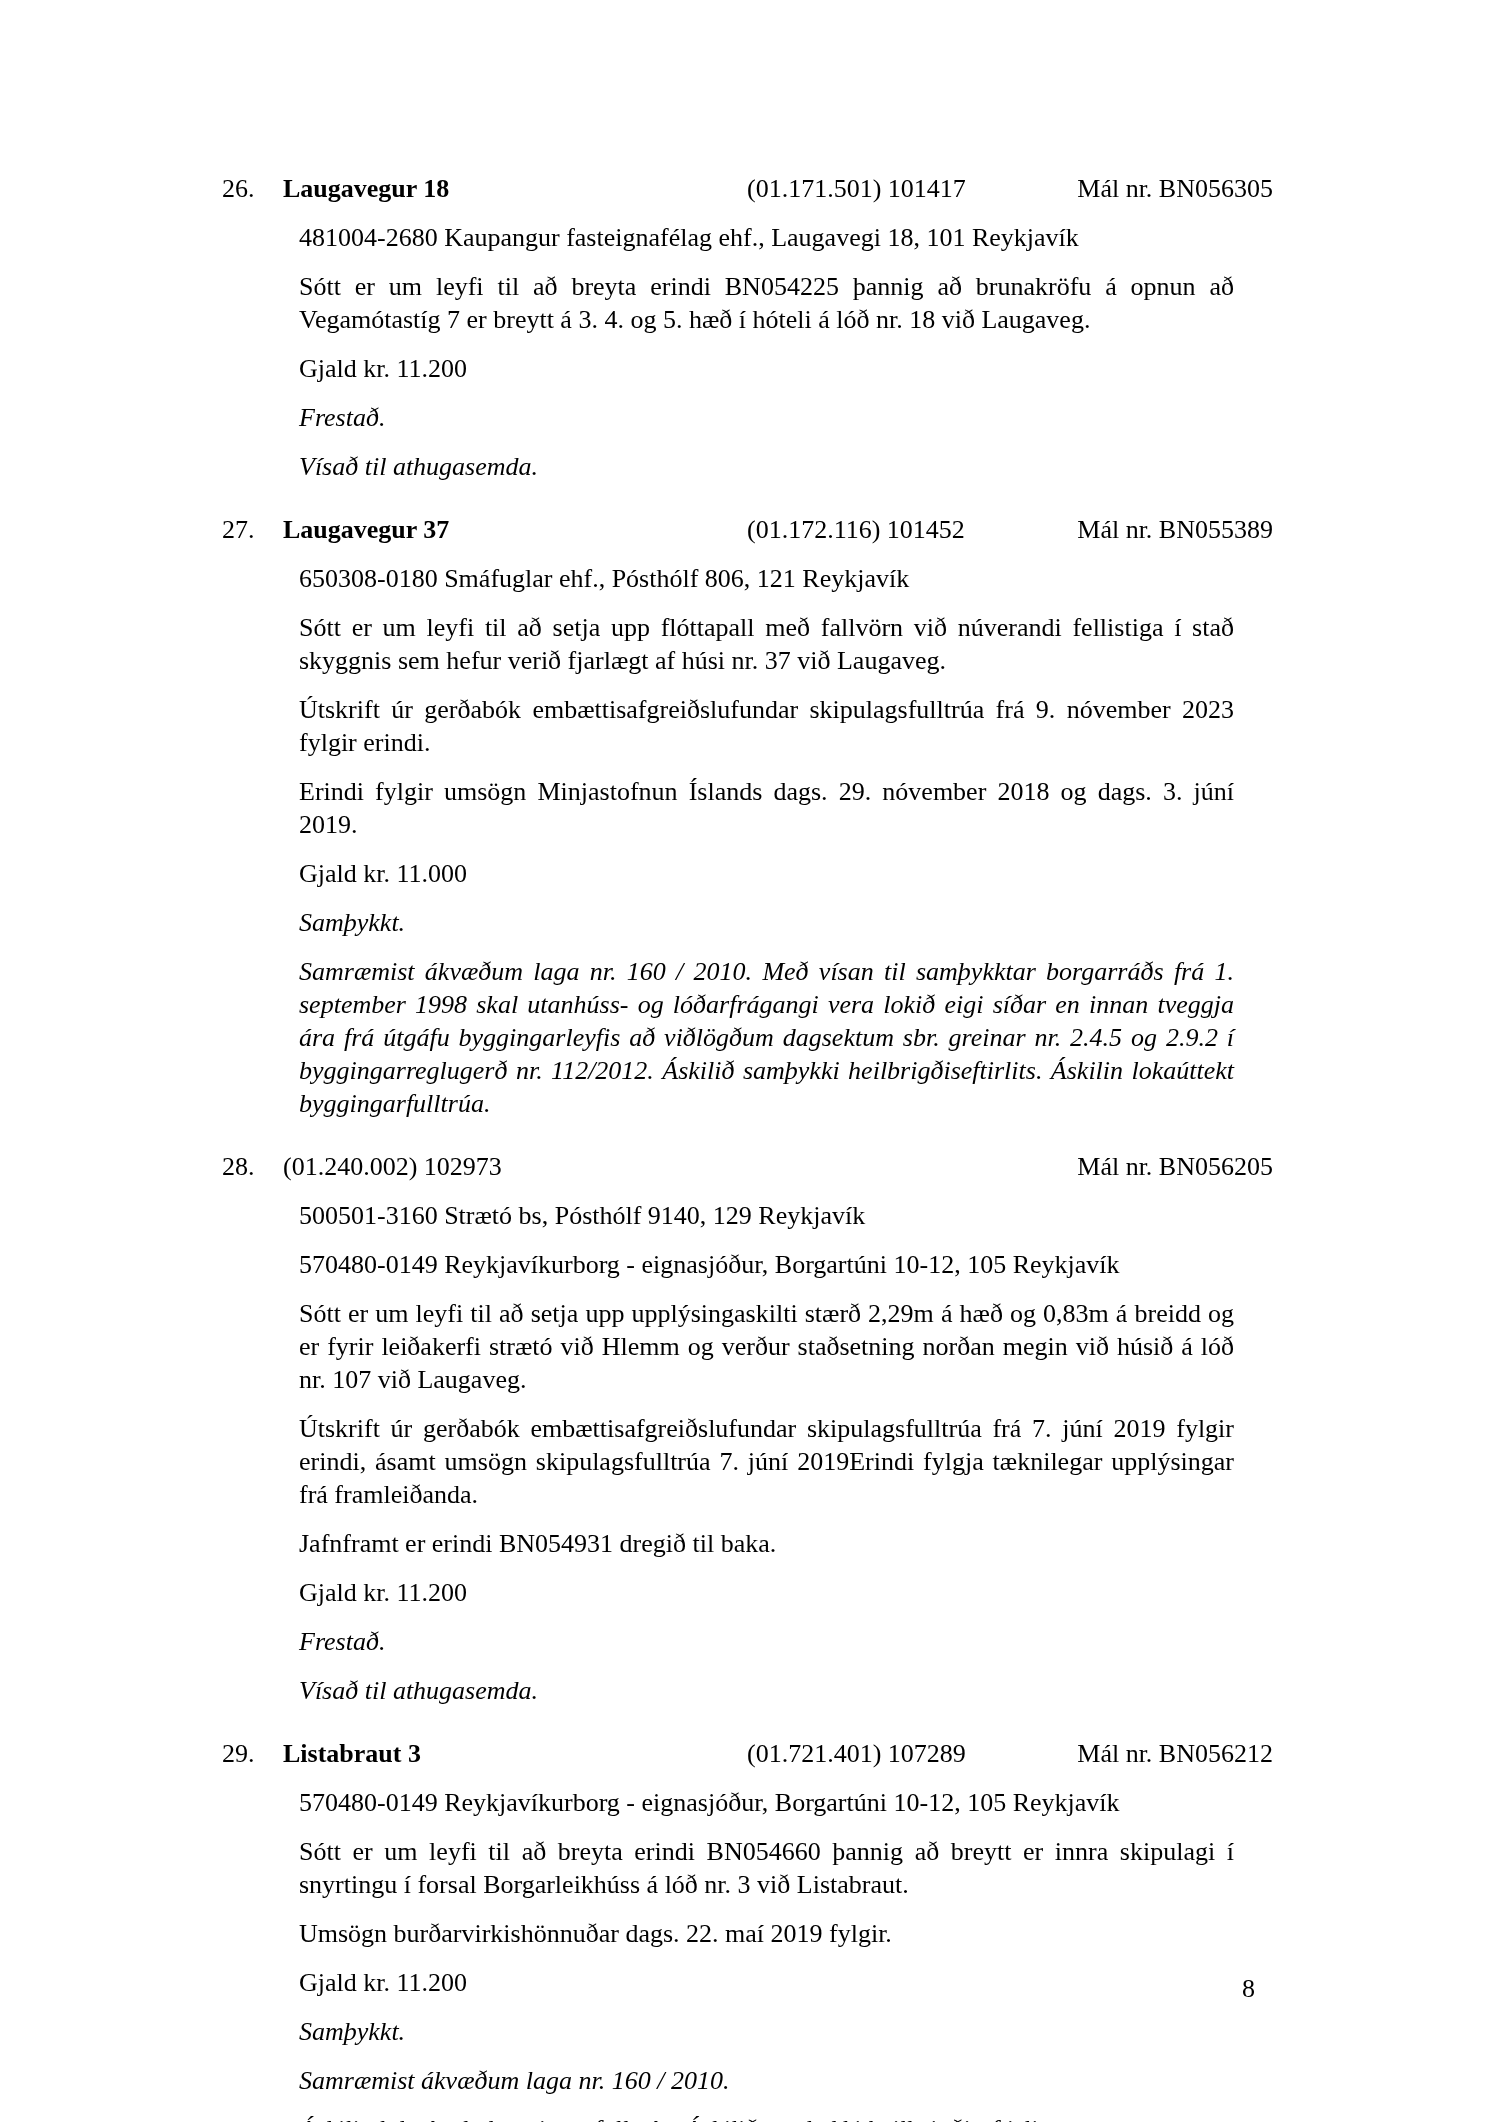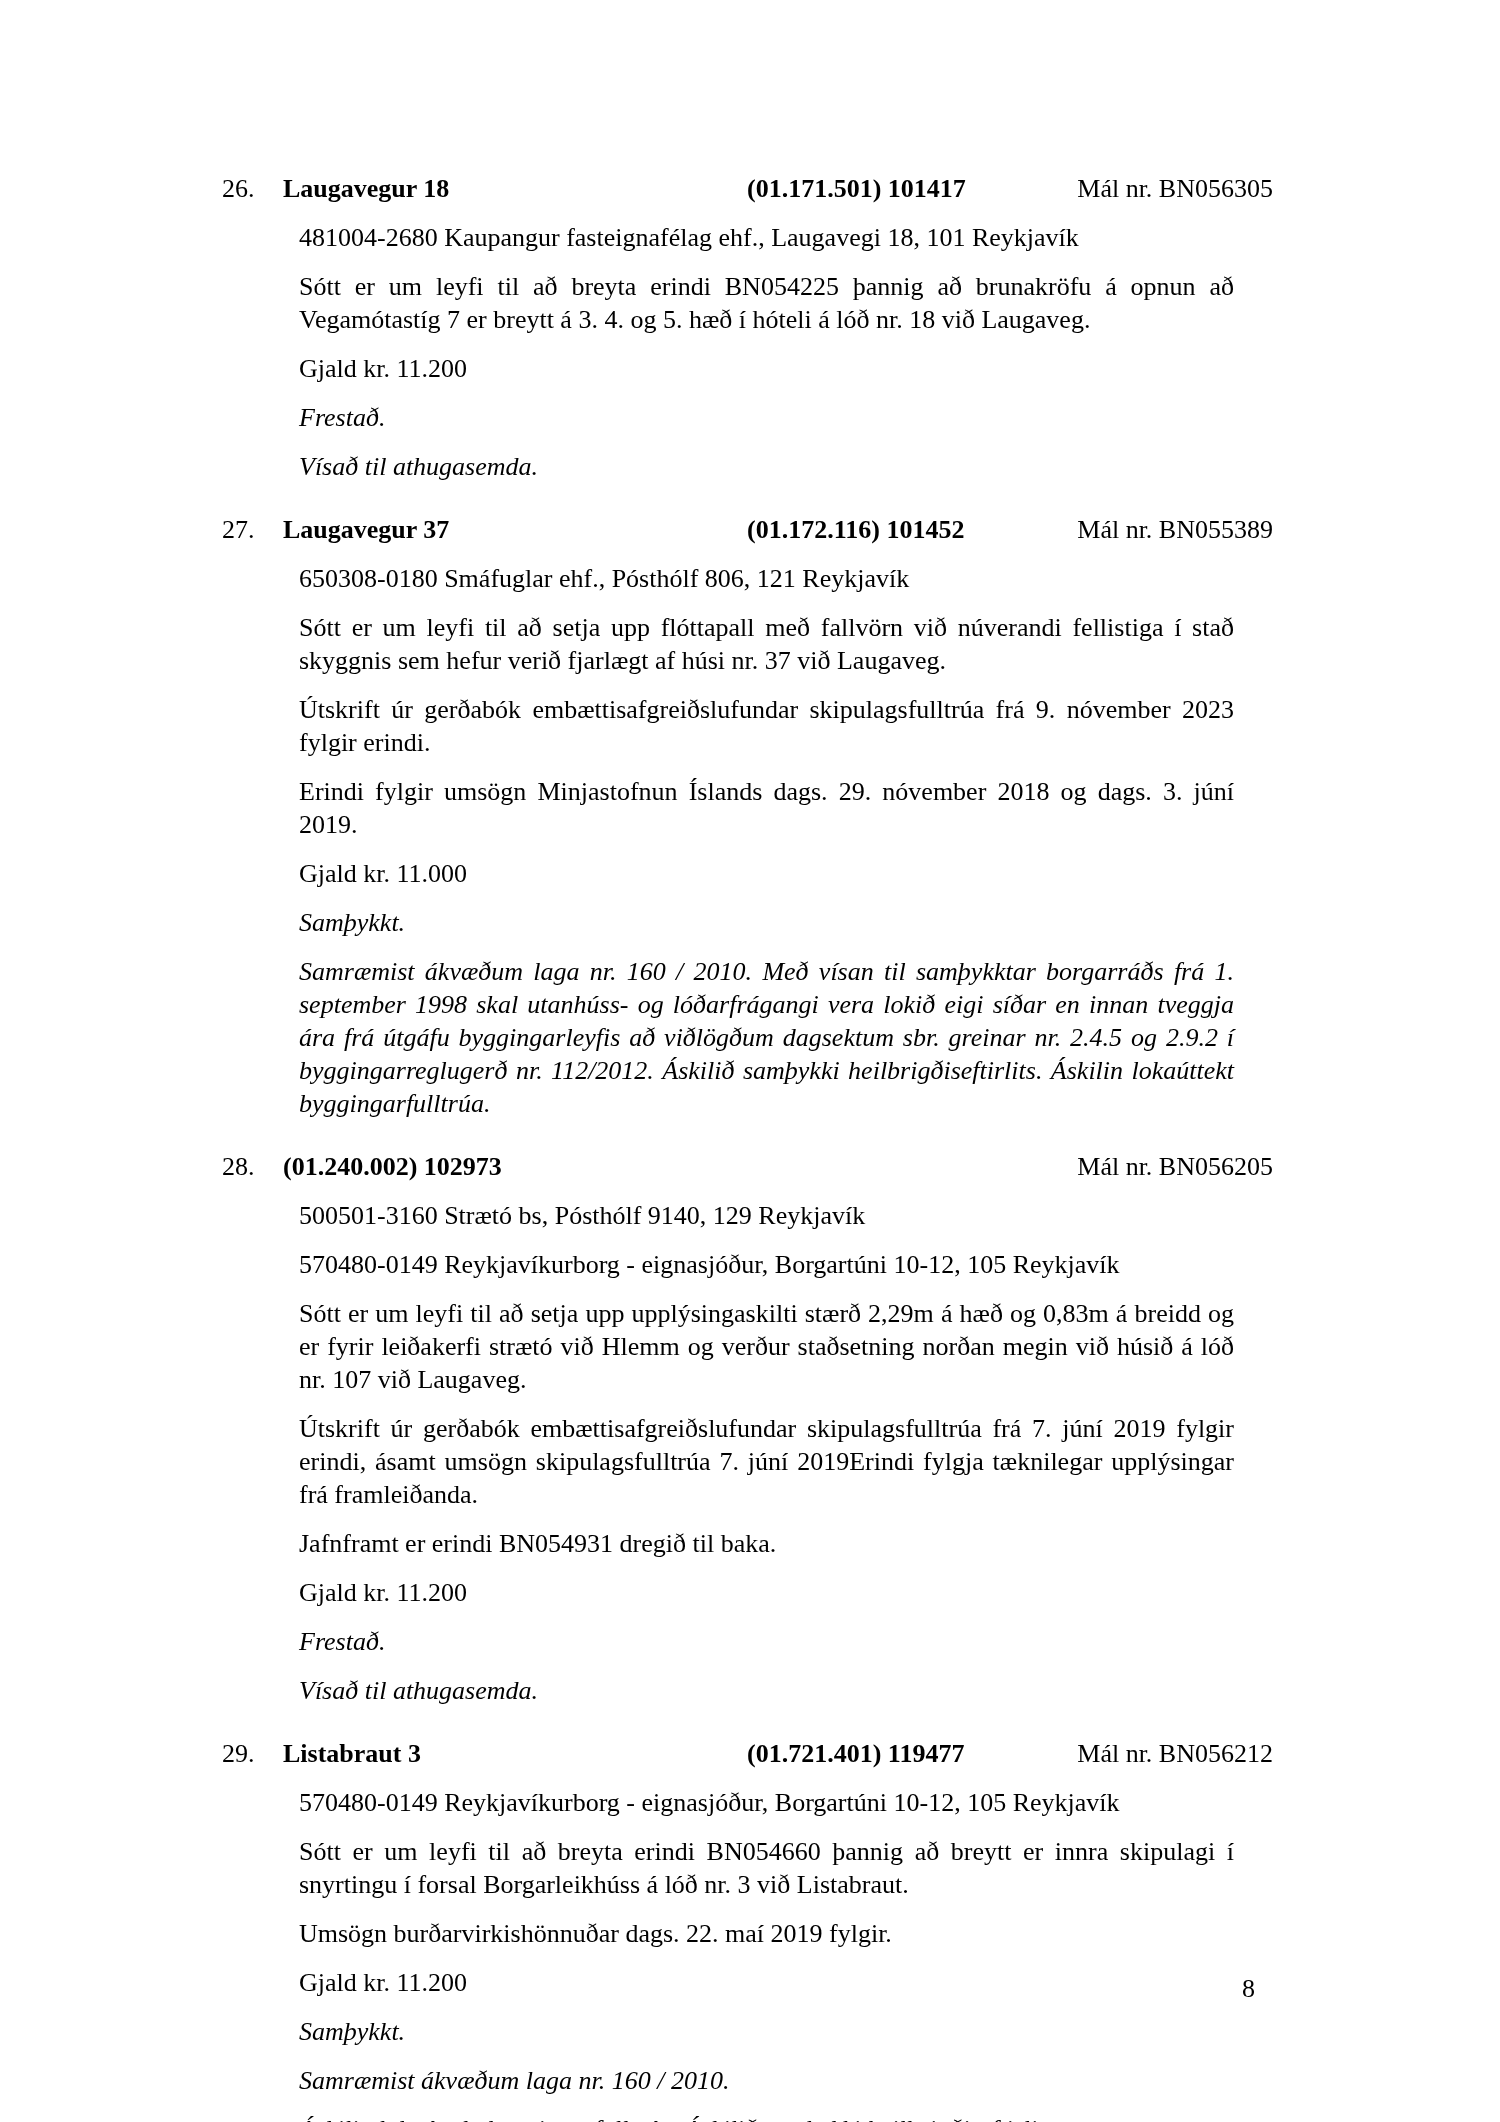--- a/index.html
+++ b/index.html
@@ -38,21 +38,20 @@
     display: flex;
     width: 990px;
     align-items: baseline;
   }
   .hdr-addr {
     width: 464px;
     font-weight: bold;
   }
   .hdr-ref {
     width: 230px;
-    font-weight: bold;
   }
   .hdr-case {
     margin-left: auto;
     text-align: right;
   }
   .para {
     width: 935px;
     margin: 16px;
     text-align: justify;
   }
@@ -115,21 +114,21 @@
         <p class="para">Jafnframt er erindi BN054931 dregið til baka.</p>
         <p class="para">Gjald kr. 11.200</p>
         <p class="para italic">Frestað.</p>
         <p class="para italic">Vísað til athugasemda.</p>
       </div>
 
   <div class="item">
     <span class="item-number">29.</span>
     <div class="item-header">
       <span class="hdr-addr">Listabraut 3</span>
-      <span class="hdr-ref">(01.721.401) 119477</span>
+      <span class="hdr-ref">(01.721.401) 107289</span>
       <span class="hdr-case">Mál nr. BN056212</span>
     </div>
   <p class="para">570480-0149 Reykjavíkurborg - eignasjóður, Borgartúni 10-12, 105 Reykjavík</p>
         <p class="para">Sótt er um leyfi til að breyta erindi BN054660 þannig að breytt er innra skipulagi í snyrtingu í forsal Borgarleikhúss á lóð nr. 3 við Listabraut.</p>
         <p class="para">Umsögn burðarvirkishönnuðar dags. 22. maí 2019 fylgir.</p>
         <p class="para">Gjald kr. 11.200</p>
         <p class="para italic">Samþykkt.</p>
         <p class="para italic">Samræmist ákvæðum laga nr. 160 / 2010.</p>
         <p class="para italic">Áskilin lokaúttekt byggingarfulltrúa. Áskilið samþykki heilbrigðiseftirlits.</p>
       </div>

